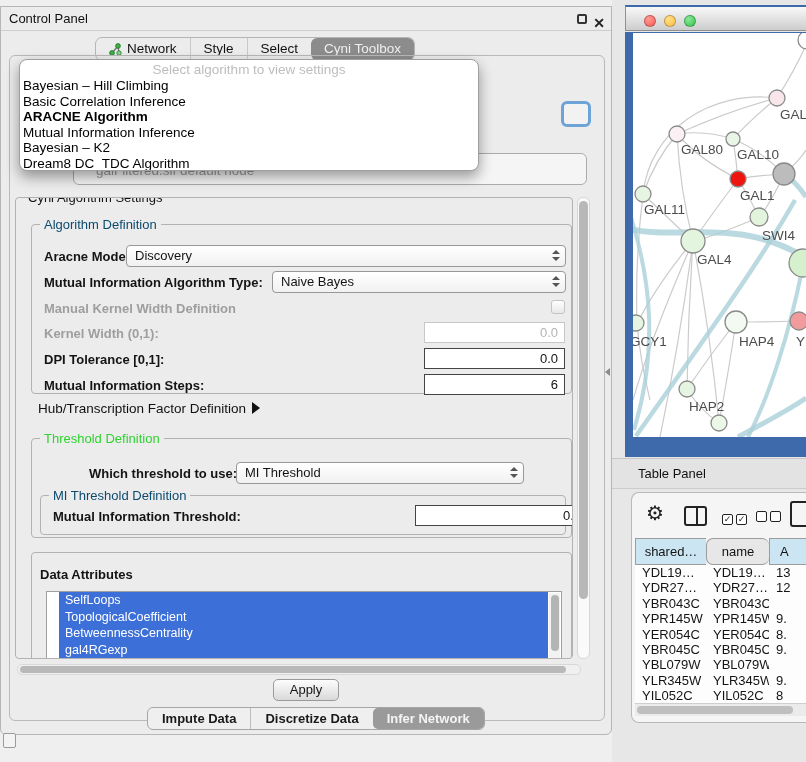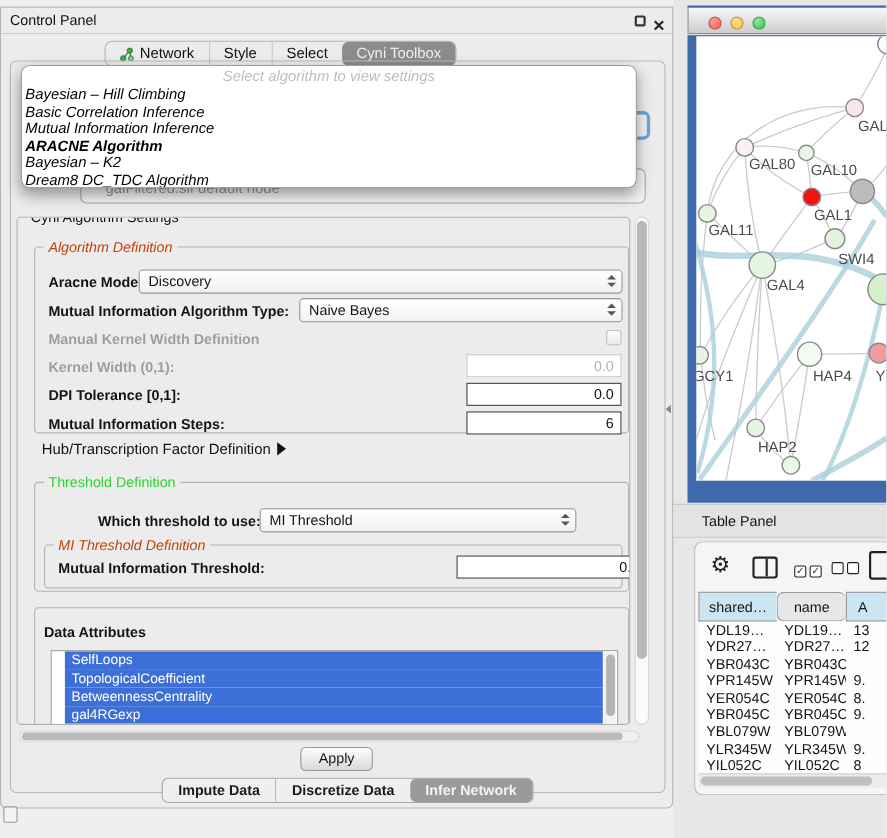--- a/index.html
+++ b/index.html
@@ -29,31 +29,31 @@
         border:1px solid #b9b9b9; border-radius:6px; }
 
   
   .ghost-combo { position:absolute; left:72px; top:146px; width:514px; height:32px; background:#f5f5f5;
         border:1px solid #ababab; border-radius:6px; z-index:1; }
   .ghost-combo span { position:absolute; left:22px; top:9px; color:#9a9a9a; font-size:13.5px; }
   .ghost-focus { position:absolute; left:560px; top:94px; width:30px; height:26px;
         border:3px solid #6ea3d8; border-radius:6px; background:#f2f2f2; z-index:1; }
 
   
-  .dd { position:absolute; left:18px; top:52px; width:560px; height:112px; background:#fff;
+  .dd { position:absolute; left:18px; top:52px; width:460px; height:112px; background:#fff;
         border:1px solid #9f9f9f; border-radius:8px; box-shadow:0 6px 14px rgba(0,0,0,.38);
-        z-index:5; padding-top:2px; overflow:hidden;font-style:italic; }
+        z-index:5; padding-top:2px; overflow:hidden; }
   .dd-ph { text-align:center; color:#bdbdbd; font-size:13.5px; height:16px; line-height:16px; }
   .dd-item { font-size:13.5px; height:15.6px; line-height:15.6px; padding-left:3px; color:#000; white-space:nowrap; }
   .dd-item.sel { font-weight:bold; }
 
   
   .group { position:absolute; border:1px solid #b2b2b2; border-radius:4px; }
   .gtitle { position:absolute; left:8px; top:-8px; background:#ececec; padding:0 4px; font-size:13px; white-space:nowrap; }
-  .gtitle.blue { color:#c2410c;font-style:italic; }
+  .gtitle.blue { color:#0c4a6e; }
   .gtitle.green { color:#2fd32f; }
 
   .settings { left:14px; top:190px; width:558px; height:462px; overflow:hidden; }
 
   .lbl { position:absolute; font-weight:bold; color:#141414; white-space:nowrap; }
   .lbl.dis { color:#9e9e9e; }
   .combo { position:absolute; height:22px; background:linear-gradient(#ffffff,#f1f1f1);
         border:1px solid #989898; border-radius:4px; line-height:20px; padding-left:8px; font-size:13px; }
   .spin { position:absolute; right:6px; top:4px; width:7px; }
   .spin i { display:block; width:0; height:0; border-left:4px solid transparent; border-right:4px solid transparent; }
@@ -176,22 +176,22 @@
     <div class="ghost-focus"></div>
     <div class="ghost-combo">
       <span>galFiltered.sif default node</span>
     </div>
 
     <div class="dd">
       <div class="dd-ph">Select algorithm to view settings</div>
       <div>
           <div class="dd-item">Bayesian – Hill Climbing</div>
           <div class="dd-item">Basic Correlation Inference</div>
+          <div class="dd-item sel">ARACNE Algorithm</div>
           <div class="dd-item">Mutual Information Inference</div>
-          <div class="dd-item sel">ARACNE Algorithm</div>
           <div class="dd-item">Bayesian – K2</div>
           <div class="dd-item">Dream8 DC_TDC Algorithm</div>
         </div>
     </div>
 
     <div class="group settings">
       <span class="gtitle">Cyni Algorithm Settings</span>
 
       <div class="group" style="left:15px; top:26px; width:541px; height:170px;">
         <span class="gtitle blue">Algorithm Definition</span>

